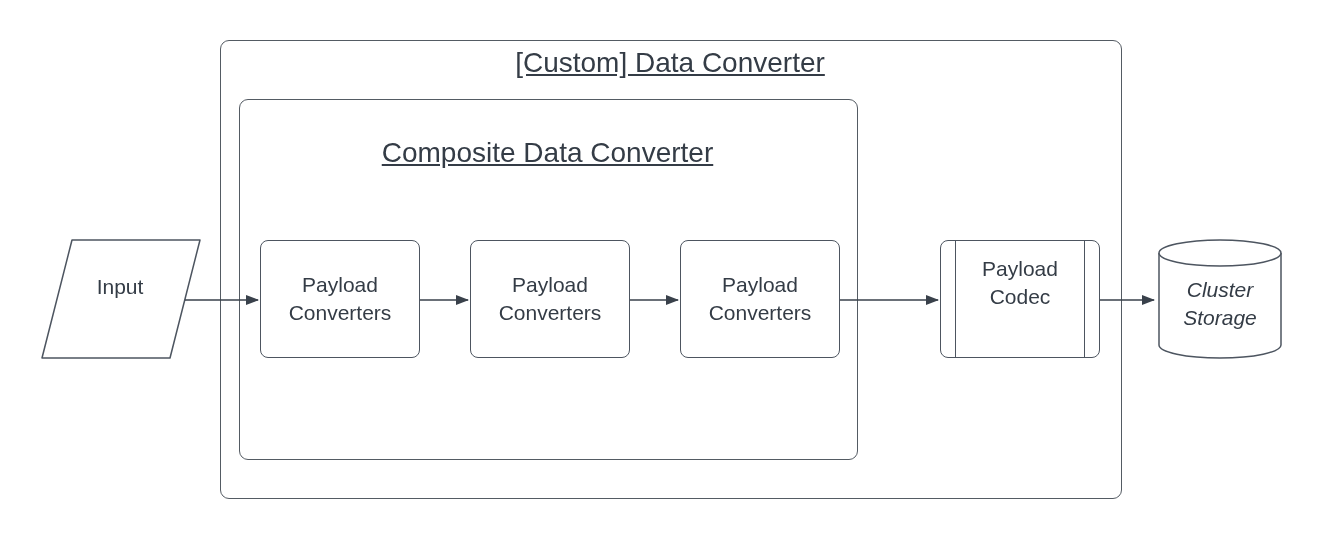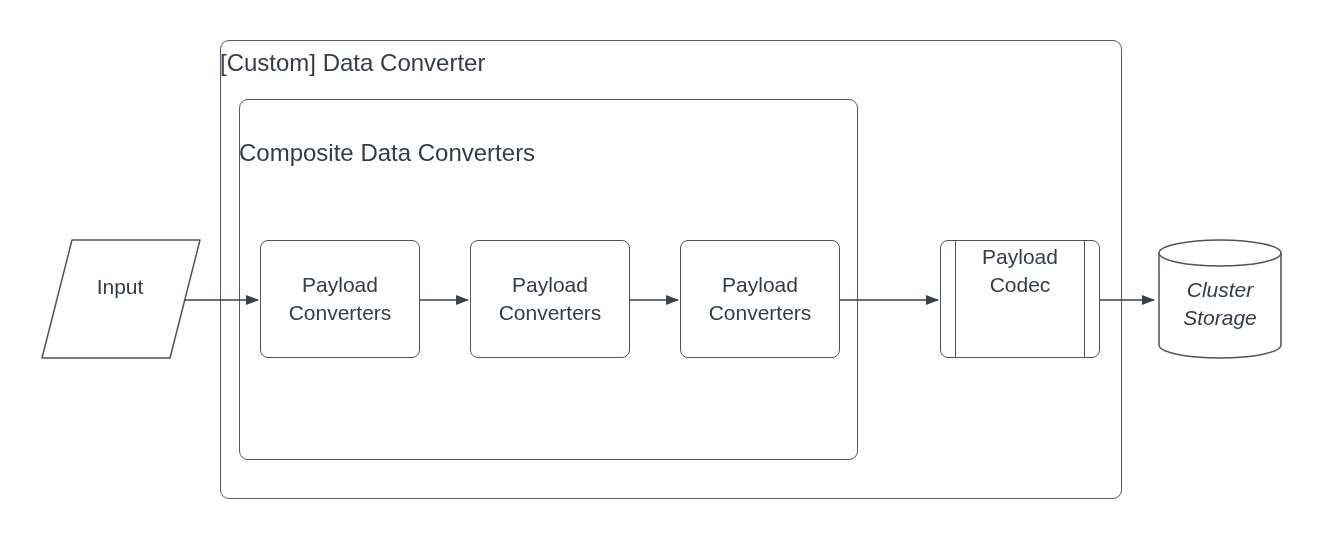--- a/index.html
+++ b/index.html
@@ -34,22 +34,24 @@
     align-items: center;
     justify-content: center;
     text-align: center;
     font-size: 21px;
     line-height: 28px;
     pointer-events: none;
     white-space: pre-line;
   }
   .title-label {
     position: absolute;
-    font-size: 24px;
+    text-align: center;
+    font-size: 28px;
     line-height: 24px;
+    text-decoration: underline;
   }
   .codec-line {
     position: absolute;
     top: 0;
     bottom: 0;
     width: 0;
     border-left: 1.2px solid #4d5560;
   }
   .svg-shape {
     position: absolute;
@@ -62,41 +64,41 @@
     pointer-events: none;
   }
 </style>
 </head>
 <body>
 
 <div class="container" style="left:220px; top:40px; width:900px; height:457px;"></div>
 <div class="title-label" style="left:220px; top:51px; width:900px;">[Custom] Data Converter</div>
 
 <div class="container" style="left:239px; top:99px; width:617px; height:359px;"></div>
-<div class="title-label" style="left:239px; top:141px; width:617px;">Composite Data Converters</div>
+<div class="title-label" style="left:239px; top:141px; width:617px;">Composite Data Converter</div>
 
 <svg class="svg-shape" style="left:40px; top:238px;" width="162" height="122">
   <polygon points="32,2 160,2 130,120 2,120" fill="#ffffff" stroke="#4d5560" stroke-width="1.5" stroke-linejoin="round"></polygon>
 </svg>
 <div class="shape-label" style="left:42px; top:228px; width:156px; height:118px;">Input</div>
 
 <div class="box" style="left:260px; top:240px; width:160px; height:118px;"></div>
 <div class="shape-label" style="left:270px; top:240px; width:140px; height:118px;">Payload Converters</div>
 
 <div class="box" style="left:470px; top:240px; width:160px; height:118px;"></div>
 <div class="shape-label" style="left:480px; top:240px; width:140px; height:118px;">Payload Converters</div>
 
 <div class="box" style="left:680px; top:240px; width:160px; height:118px;"></div>
 <div class="shape-label" style="left:690px; top:240px; width:140px; height:118px;">Payload Converters</div>
 
 <div class="box" style="left:940px; top:240px; width:160px; height:118px;">
   <div class="codec-line" style="left:14px;"></div>
   <div class="codec-line" style="right:14px;"></div>
 </div>
-<div class="shape-label" style="left:958px; top:228px; width:124px; height:86px;">Payload Codec</div>
+<div class="shape-label" style="left:958px; top:240px; width:124px; height:86px;">Payload Codec</div>
 
 <svg class="svg-shape" style="left:1156px; top:238px;" width="128" height="122">
   <path d="M3,15 L3,107 A61,13 0 0 0 125,107 L125,15" fill="#ffffff" stroke="#4d5560" stroke-width="1.5"></path>
   <ellipse cx="64" cy="15" rx="61" ry="13" fill="#ffffff" stroke="#4d5560" stroke-width="1.5"></ellipse>
 </svg>
 <div class="shape-label" style="left:1158px; top:252px; width:124px; height:104px;font-style:italic;">Cluster Storage</div>
 
 <svg id="connector-layer" width="1320" height="540">
   <defs>
     <marker id="arrowhead" markerWidth="13" markerHeight="10" refX="12" refY="5" orient="auto" markerUnits="userSpaceOnUse">

